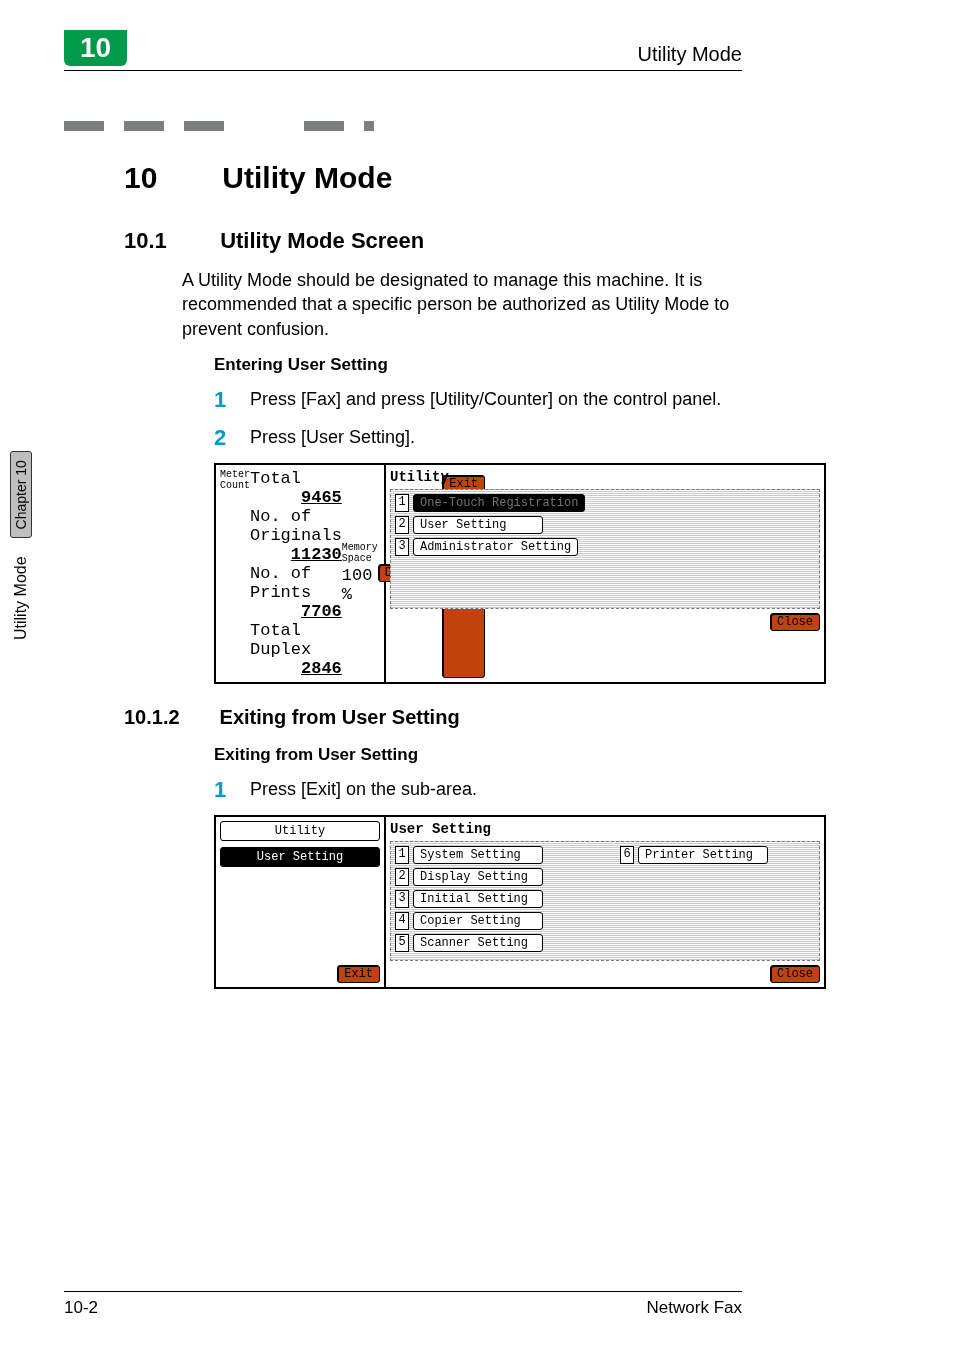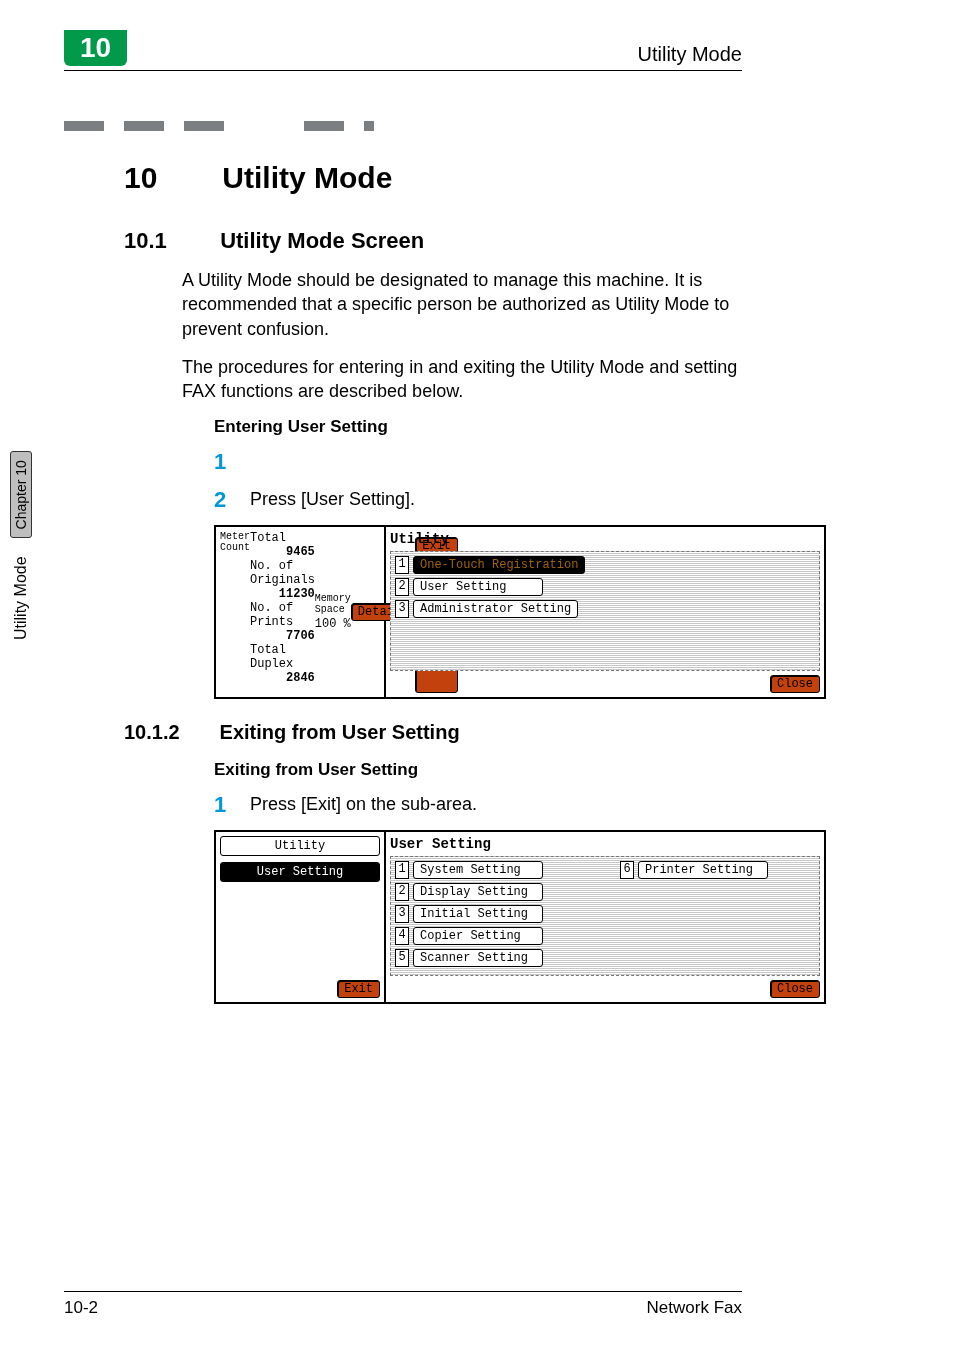--- a/index.html
+++ b/index.html
@@ -49,31 +49,31 @@
   ol.steps li .steptxt { font-size: 18px; padding-top: 2px; }
 
   
   .ui-figure { border: 2px solid #000; margin: 6px 0 18px 90px; width: 612px; font-family: "Courier New", monospace; font-size: 12px; }
   .ui-row { display:flex; }
   .ui-left { width: 170px; border-right: 2px solid #000; padding: 4px; display:flex; flex-direction:row; }
   .ui-right { flex:1; padding: 4px; position: relative; }
   .hatched { background-image: repeating-linear-gradient(0deg,#c8c8c8 0,#c8c8c8 1px,#fff 1px,#fff 2px); }
 
   .meter-title { font-size:10px; margin-bottom:2px; }
-  .meter-line { font-size:12px; }
-  .meter-val { text-align:right; font-weight:bold; }
+  .meter-line { font-size:17px; }
+  .meter-val { text-align:right; text-decoration: underline; font-weight:bold; }
   .mem-row { display:flex; align-items:center; justify-content:space-between; margin-top:0; }
   .mini-btn { border:1px solid #000; border-radius:3px; padding:1px 6px; background:#c2410c; font-size:12px; box-shadow: 1px 1px 0 #000 inset, 0 0 0 #000; }
   .exit-row { display:flex; justify-content:flex-end; margin-top:6px; }
   .right-header { font-weight:bold; font-size:14px; margin-bottom:4px; }
   .right-hatch { border:1px dashed #777; padding:4px; min-height: 120px; }
   .menu-row { display:flex; gap:4px; margin-bottom:4px; }
   .menu-num { border:1px solid #000; width:14px; text-align:center; background:#fff; font-size:12px; }
   .menu-btn { border:1px solid #000; border-radius:3px; padding:1px 6px; background:#fff; font-size:12px; min-width:130px; }
-  .menu-btn.sel { background:#000; color:#a16207; }
+  .menu-btn.sel { background:#000; color:#737373; }
   .close-row { display:flex; justify-content:flex-end; margin-top:4px; }
 
   
   .ui-left2 { width: 170px; border-right: 2px solid #000; padding: 4px; display:flex; flex-direction:column; justify-content:space-between; min-height:170px; }
   .tab-btn { border:1px solid #000; border-radius:3px; padding:2px 6px; background:#fff; font-size:12px; text-align:center; margin-bottom:6px; }
   .tab-btn.sel { background:#000; color:#fff; }
 
   .two-col-menu { display:flex; gap:30px; }
   .col { flex:1; }
 
@@ -107,27 +107,27 @@
     <h1 class="title">
       <span class="num">10</span>
       <span>Utility Mode</span>
     </h1>
 
     <h2 class="section">
       <span class="num">10.1</span>
       <span>Utility Mode Screen</span>
     </h2>
     <p class="body">A Utility Mode should be designated to manage this machine. It is recommended that a specific person be authorized as Utility Mode to prevent confusion.</p>
-    <p class="body">The procedures for entering in and exiting the Utility Mode and setting FAX functions are described below.</p>
 
     <h4 class="runhead">Entering User Setting</h4>
 
     <ol class="steps">
       <li>
         <span class="stepno">1</span>
+        <span class="steptxt">Press [Fax] and press [Utility/Counter] on the control panel.</span>
       </li>
       <li>
         <span class="stepno">2</span>
         <span class="steptxt">Press [User Setting].</span>
       </li>
     </ol>
 
     <div class="ui-figure">
       <div class="ui-row">
         <div class="ui-left">

